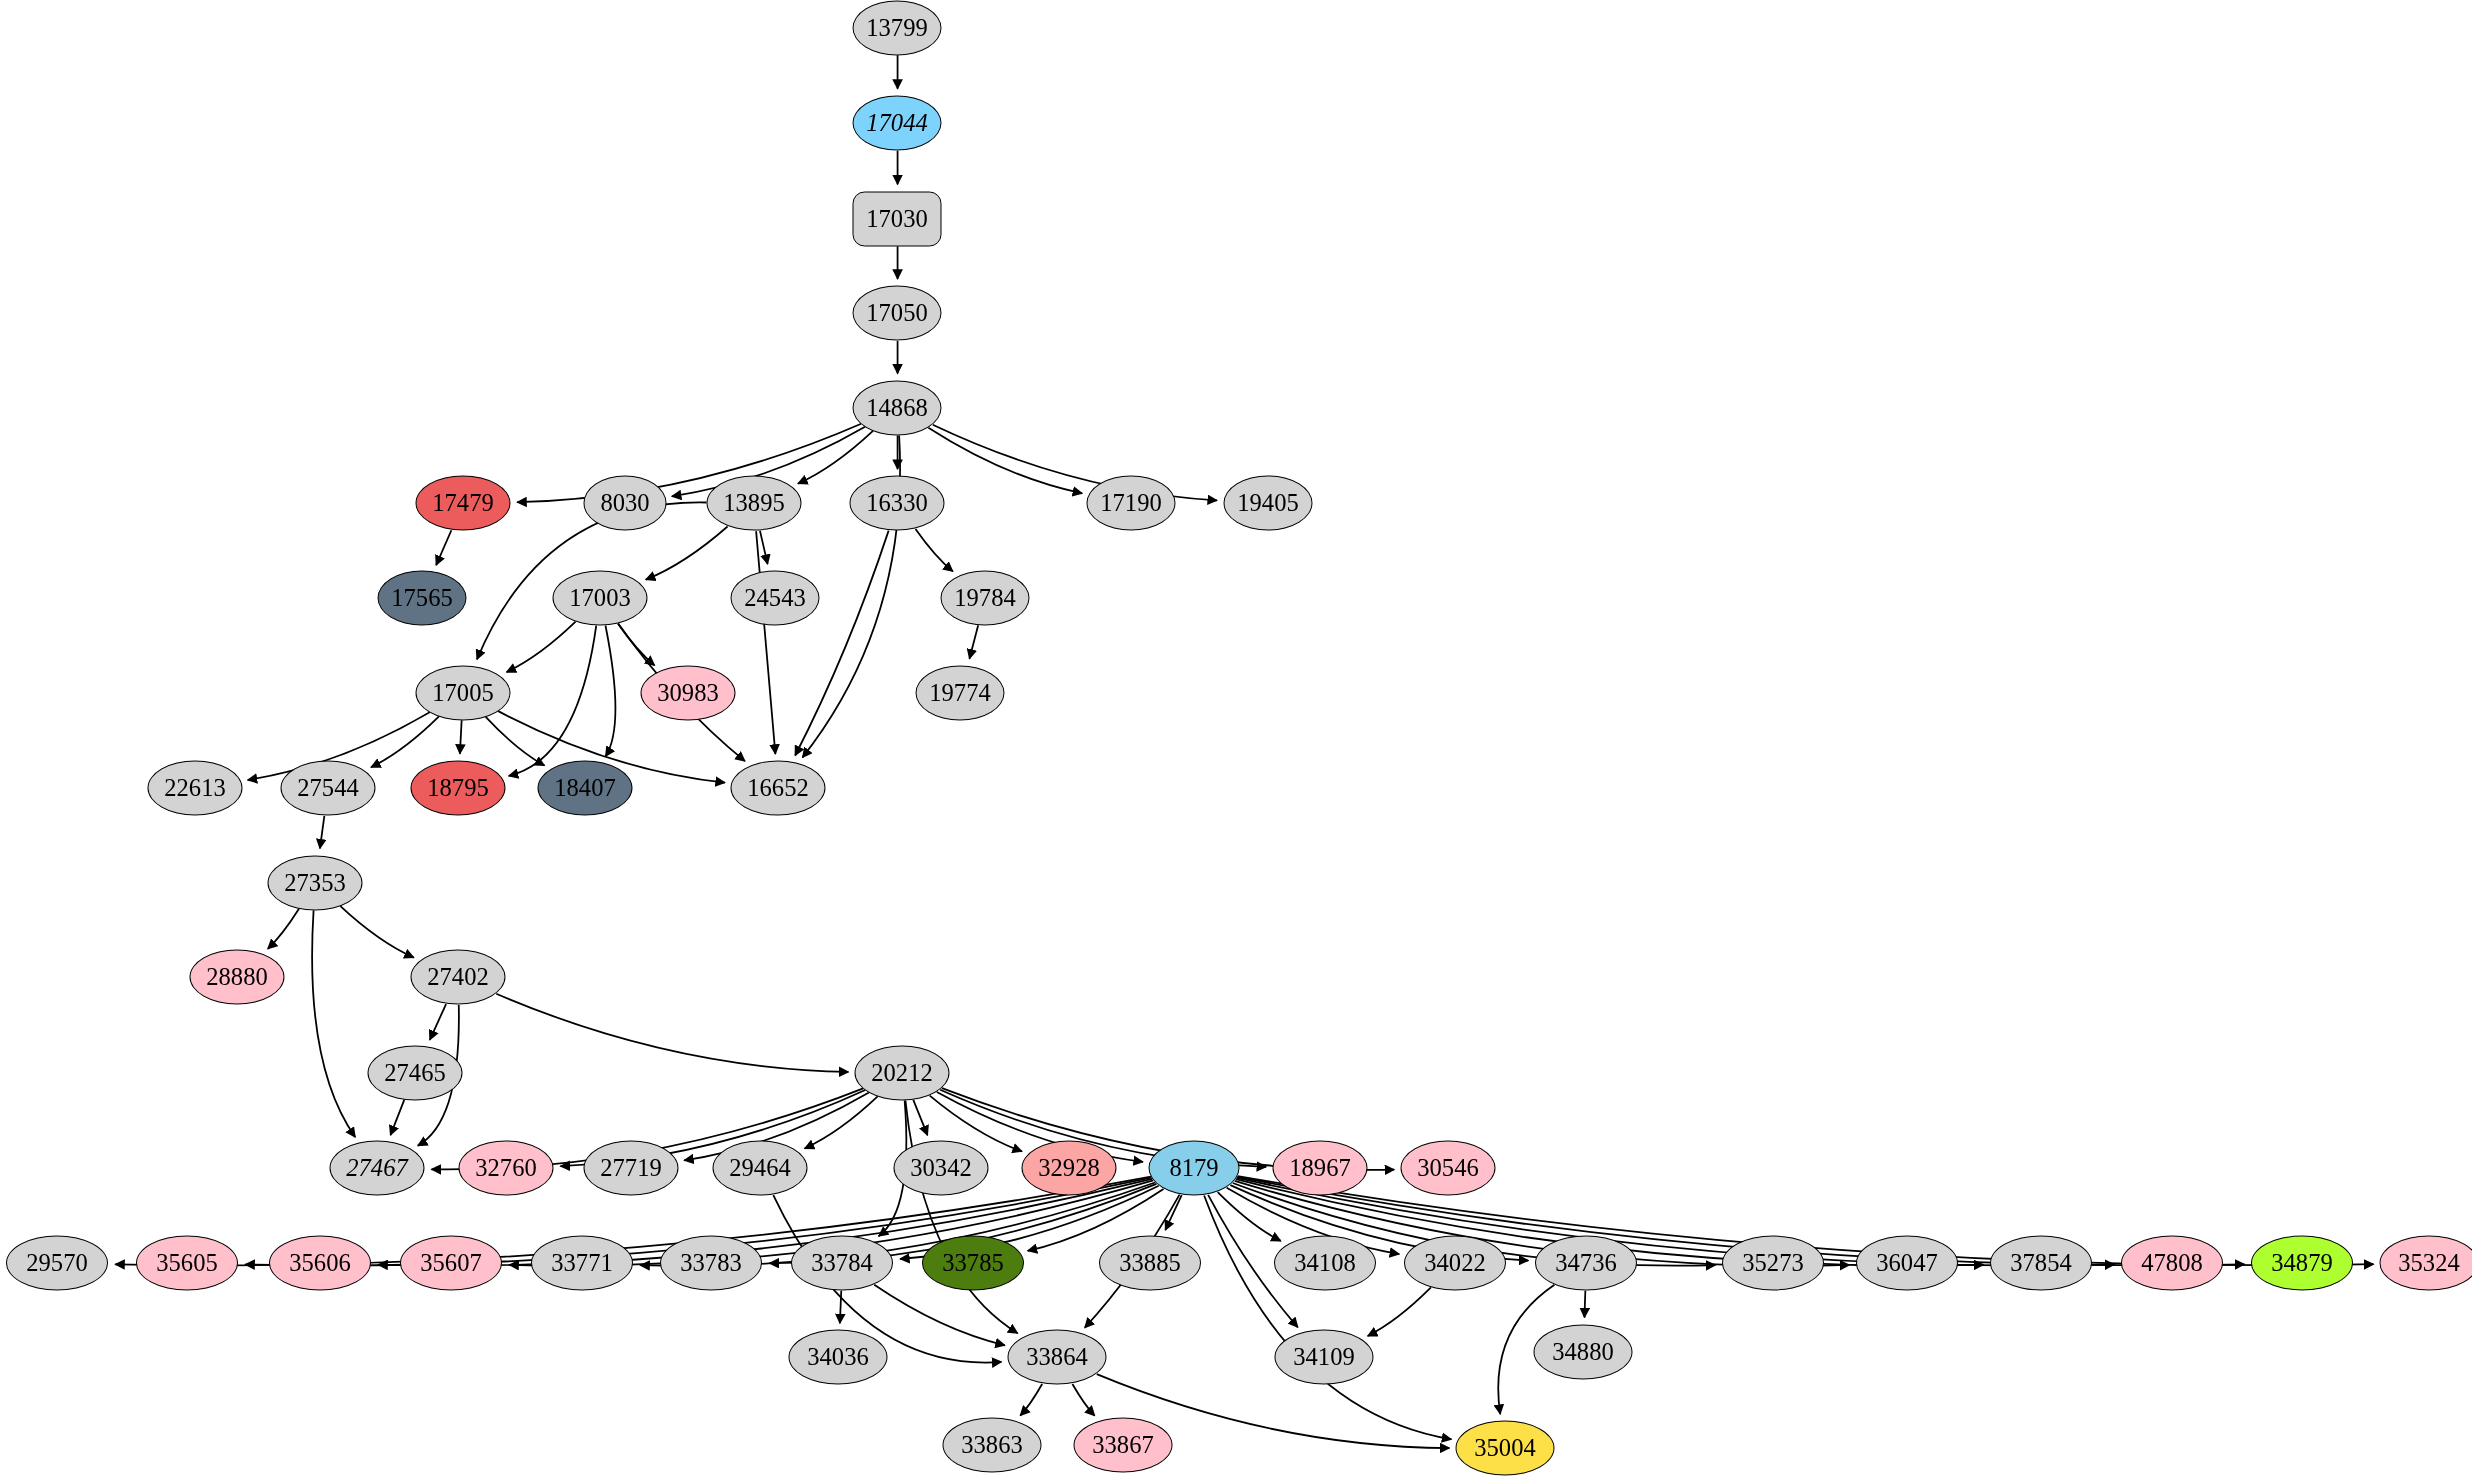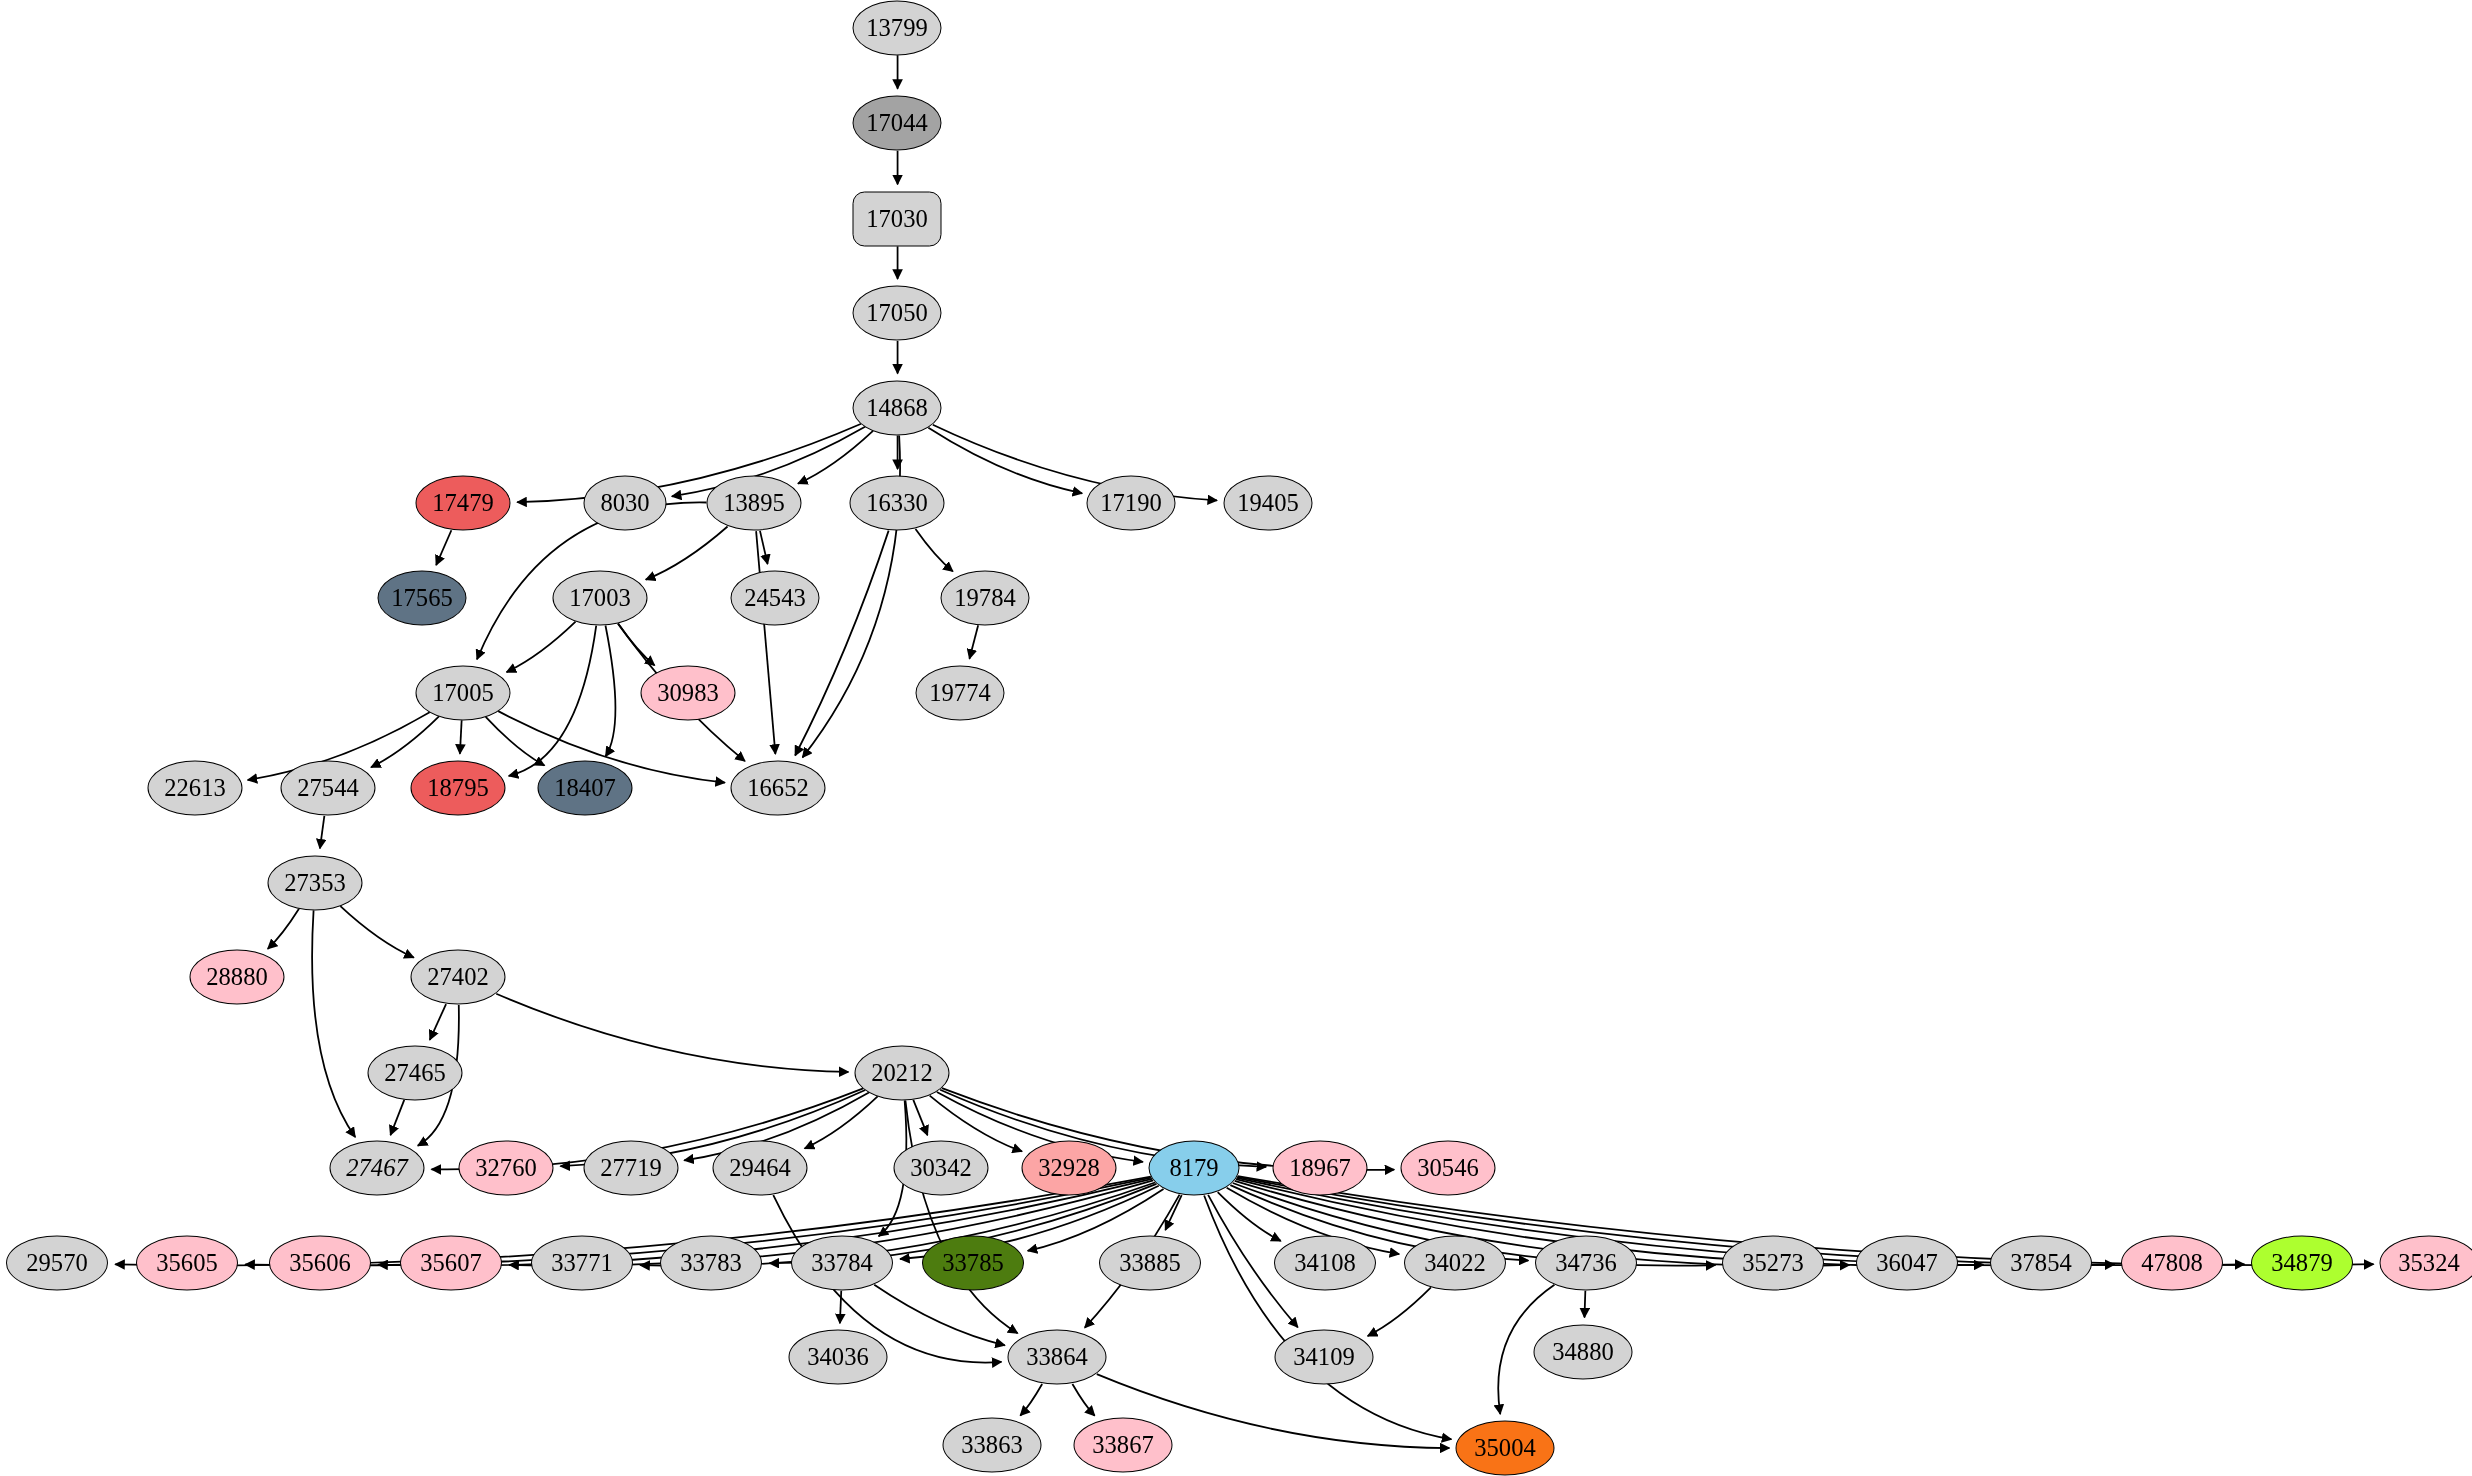--- a/index.html
+++ b/index.html
@@ -102,21 +102,21 @@
         <path d="M 1113.182933174199 1394.6625351625735 Q 1291.4824892002696 1468.5974718899708 1471.002657814433 1469.6620107562358" fill="none" stroke="#000000" stroke-width="1.8" marker-end="url(#arrow)"></path>
         <path d="M 1452.3690024267557 1306.6596217846284 Q 1418.284063602157 1340.7841714488216 1388.1648371973583 1355.8737062914277" fill="none" stroke="#000000" stroke-width="1.8" marker-end="url(#arrow)"></path>
         <path d="M 1609.0668169700405 1309.9954908987838 Q 1608.5 1327 1608.1664223662358 1337.0073290129285" fill="none" stroke="#000000" stroke-width="1.8" marker-end="url(#arrow)"></path>
         <path d="M 1577.7270517482057 1303.9548196304188 Q 1509.7873586271053 1350.1732096139501 1522.7033184418874 1435.1514386183326" fill="none" stroke="#000000" stroke-width="1.8" marker-end="url(#arrow)"></path>
       </g>
   </svg>
   <div id="node-layer">
       <div class="node ellipse" style="left: 897px; top: 27.6px; width: 89px; height: 55px; background: rgb(211, 211, 211);">
         <span>13799</span>
       </div>
-      <div class="node ellipse" style="left: 897px; top: 123px; width: 89px; height: 55px; background: #a3a3a3;">
+      <div class="node ellipse" style="left: 897px; top: 123px; width: 89px; height: 55px; background: #7dd3fc; font-style: italic;">
         <span>17044</span>
       </div>
       <div class="node box" style="left: 897px; top: 219px; width: 89px; height: 55px; background: rgb(211, 211, 211);">
         <span>17030</span>
       </div>
       <div class="node ellipse" style="left: 897px; top: 313px; width: 89px; height: 55px; background: rgb(211, 211, 211);">
         <span>17050</span>
       </div>
       <div class="node ellipse" style="left: 897px; top: 408px; width: 89px; height: 55px; background: rgb(211, 211, 211);">
         <span>14868</span>
@@ -282,18 +282,18 @@
       </div>
       <div class="node ellipse" style="left: 1583px; top: 1352px; width: 99px; height: 55px; background: rgb(211, 211, 211);">
         <span>34880</span>
       </div>
       <div class="node ellipse" style="left: 992px; top: 1445px; width: 99px; height: 55px; background: rgb(211, 211, 211);">
         <span>33863</span>
       </div>
       <div class="node ellipse" style="left: 1123px; top: 1445px; width: 99px; height: 55px; background: rgb(255, 192, 203);">
         <span>33867</span>
       </div>
-      <div class="node ellipse" style="left: 1505px; top: 1448px; width: 99px; height: 55px; background: #f97316;">
+      <div class="node ellipse" style="left: 1505px; top: 1448px; width: 99px; height: 55px; background: #fde047;">
         <span>35004</span>
       </div>
     </div>
 </div>
 
 
 </body></html>

